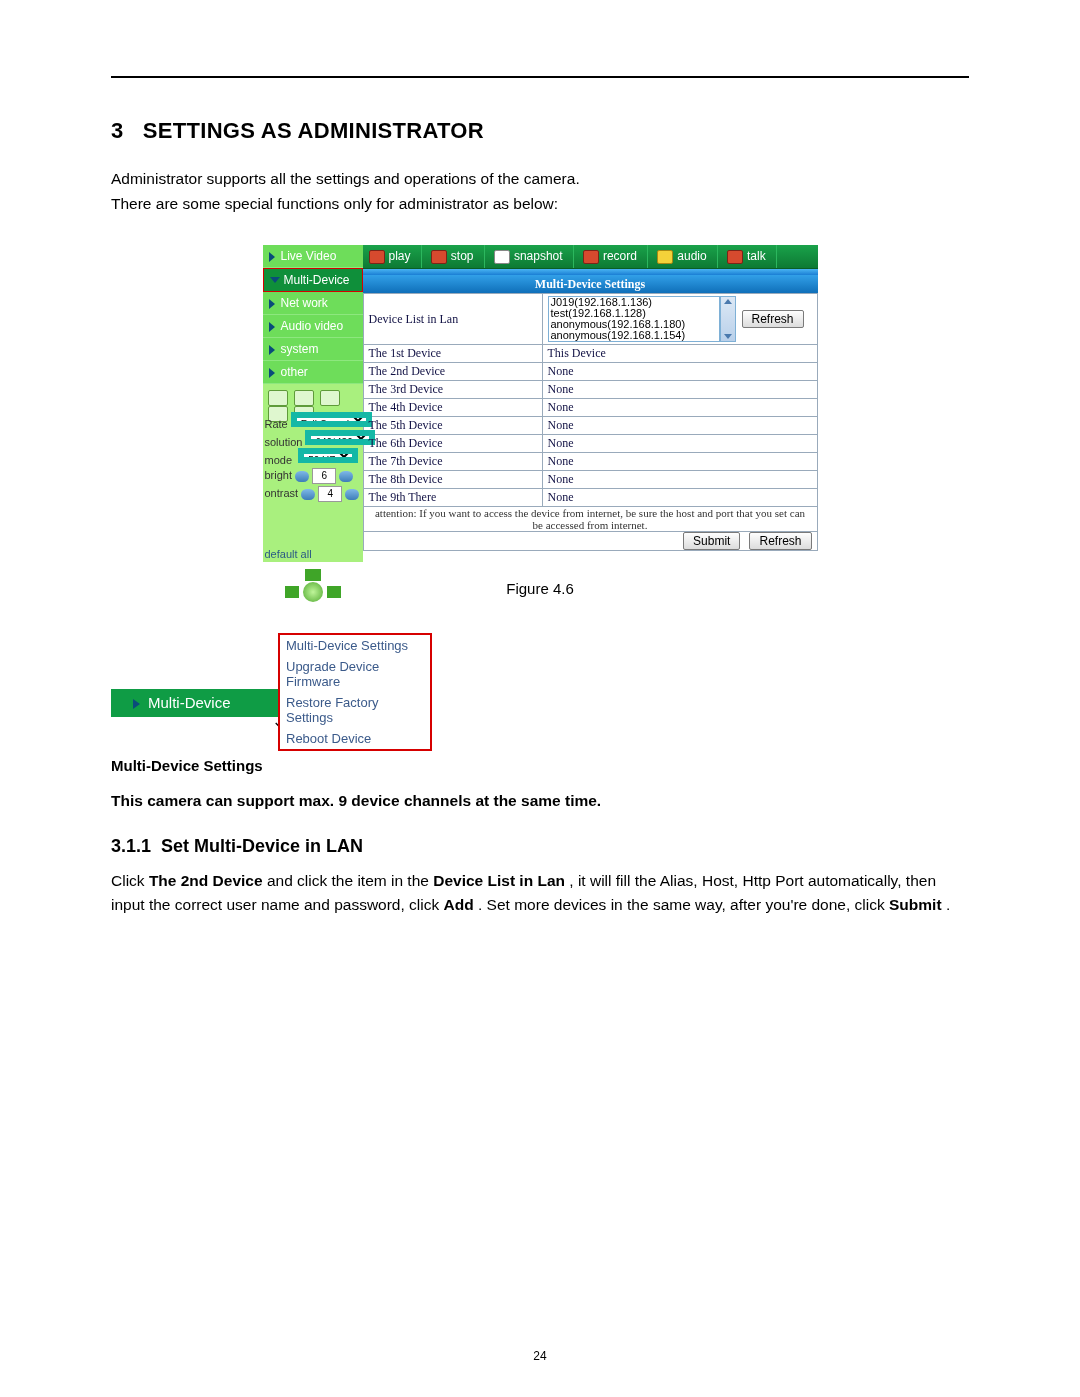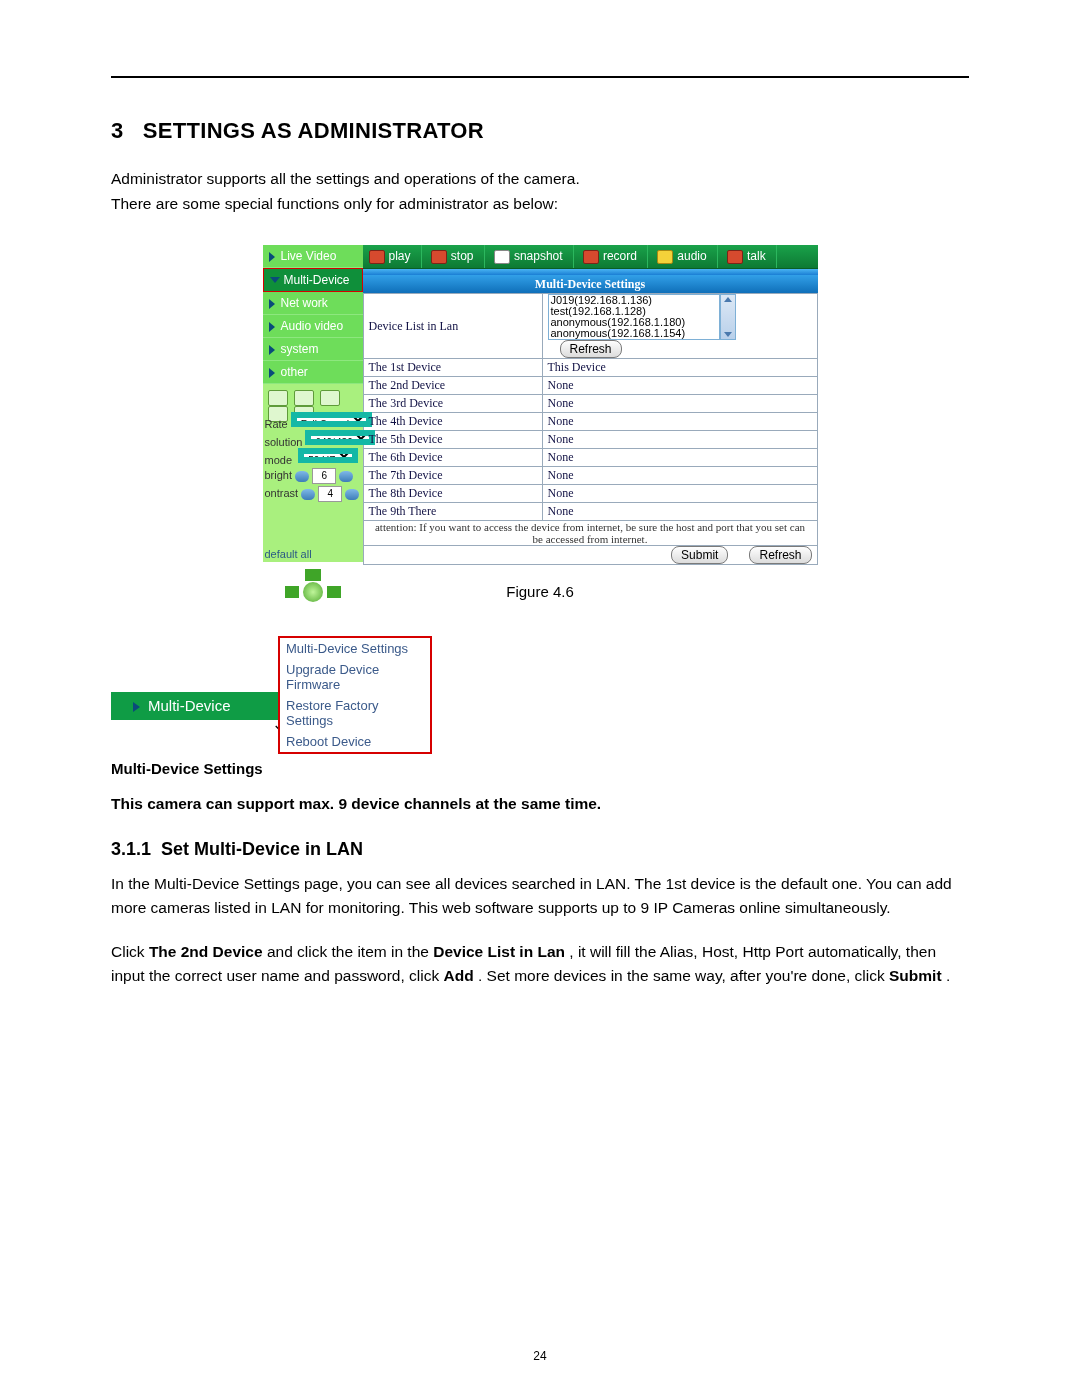--- a/index.html
+++ b/index.html
@@ -42,21 +42,21 @@
   .mdstitle{background:linear-gradient(#32a0e8,#0f6fb9);color:#fff;font:bold 12px "Times New Roman",serif;text-align:center;height:18px;line-height:18px;}
   table.mds{width:100%;border-collapse:collapse;font:12px "Times New Roman",serif;color:#114;}
   table.mds td{border:1px solid #9ab;background:#fff;padding:0 5px;height:17px;}
   table.mds td.l{width:168px;}
   .lanbox{height:46px;}
   .lanbox .list{display:inline-block;width:170px;height:44px;border:1px solid #7eb0d6;font:11px Arial;color:#000;vertical-align:middle;overflow:hidden;}
   .lanbox .list div{padding:0 2px;line-height:11px;white-space:nowrap;}
   .lanbox .scroll{display:inline-block;width:14px;height:44px;vertical-align:middle;background:linear-gradient(#dce8f5,#b9d0ea);border:1px solid #7eb0d6;position:relative;}
   .lanbox .scroll::before{content:"";position:absolute;left:3px;top:2px;border-left:4px solid transparent;border-right:4px solid transparent;border-bottom:5px solid #4a79ad;}
   .lanbox .scroll::after{content:"";position:absolute;left:3px;bottom:2px;border-left:4px solid transparent;border-right:4px solid transparent;border-top:5px solid #4a79ad;}
-  .btn{display:inline-block;font:12px Arial;color:#000;padding:1px 9px;border:1px solid #7a7a7a;background:linear-gradient(#fefefe,#dcdcdc);border-radius:8px;vertical-align:middle;margin-left:12px;}
+  .btn{display:inline-block;font:12px Arial;color:#000;padding:1px 9px;border:1px solid #7a7a7a;background:linear-gradient(#fefefe,#dcdcdc);border-radius:2px;vertical-align:middle;}
   .attn{font:11px "Times New Roman",serif;text-align:center;color:#333;padding:2px 4px;}
   .submitrow{text-align:right;padding:4px 0 6px 0;}
 
   
   .fig2{position:relative;width:320px;height:100px;margin-bottom:24px;}
   .fig2 .greenbar{position:absolute;left:0;top:56px;width:162px;height:28px;background:#0f9c45;color:#fff;font:15px Arial;line-height:28px;padding-left:22px;}
   .fig2 .greenbar .tri{display:inline-block;width:0;height:0;border-top:5px solid transparent;border-bottom:5px solid transparent;border-left:7px solid #0a4b7a;margin-right:8px;vertical-align:middle;}
   .fig2 .arrow{position:absolute;left:162px;top:84px;font:16px Arial;color:#000;}
   .fig2 .menu{position:absolute;left:167px;top:0;width:150px;border:2px solid #d60000;background:#fff;color:#3b5a8a;font:13px Arial;}
   .fig2 .menu div{padding:3px 6px;}
@@ -208,21 +208,20 @@
     </div>
 
     <p class="bold" style="font:bold 15px Arial;margin:0 0 18px 0;">Multi-Device Settings</p>
     <p class="bold" style="font:bold 15.5px Arial;margin:0 0 10px 0;">This camera can support max. 9 device channels at the same time.</p>
 
     <h3 class="sub2">
       <span>3.1.1</span>&nbsp;&nbsp;<span>Set Multi-Device in LAN</span>
     </h3>
 
     <div class="bodytext">
-      <p>In the Multi-Device Settings page, you can see all devices searched in LAN. The 1st device is the default one. You can add more cameras listed in LAN for monitoring. This web software supports up to 9 IP Cameras online simultaneously.</p>
       <p>
         <span>Click </span>
         <span class="bold">The 2nd Device</span>
         <span> and click the item in the </span>
         <span class="bold">Device List in Lan</span>
         <span>, it will fill the Alias, Host, Http Port automatically, then input the correct user name and password, click </span>
         <span class="bold">Add</span>
         <span>. Set more devices in the same way, after you're done, click </span>
         <span class="bold">Submit</span>
         <span>.</span>

